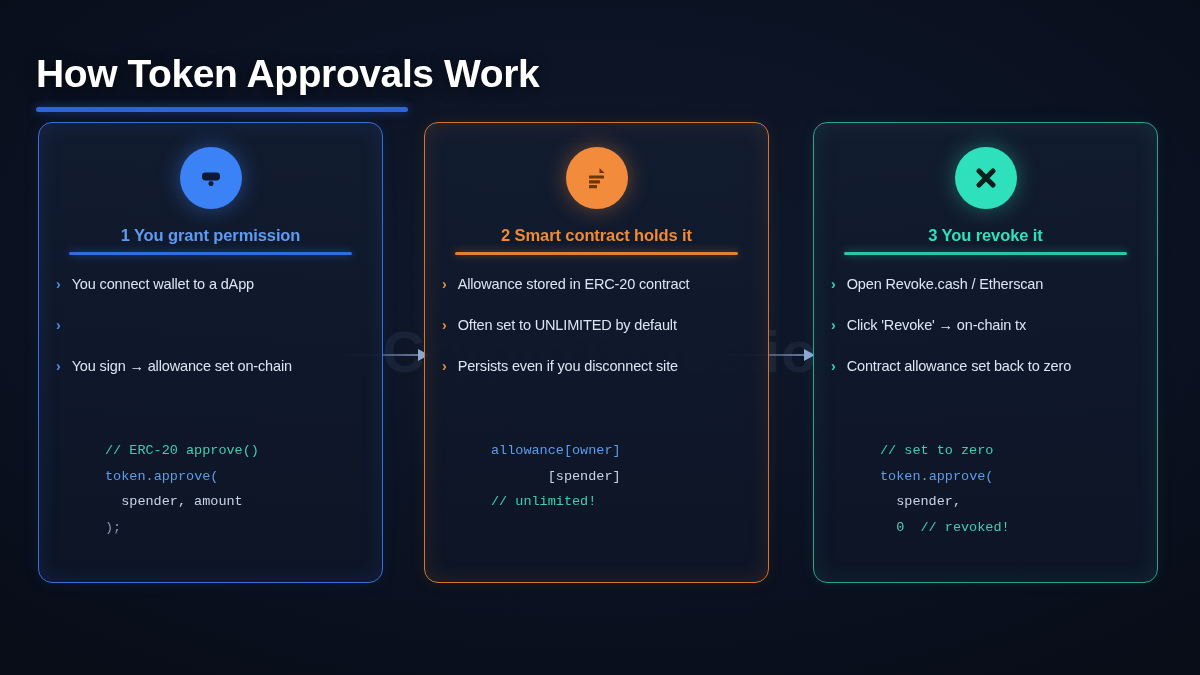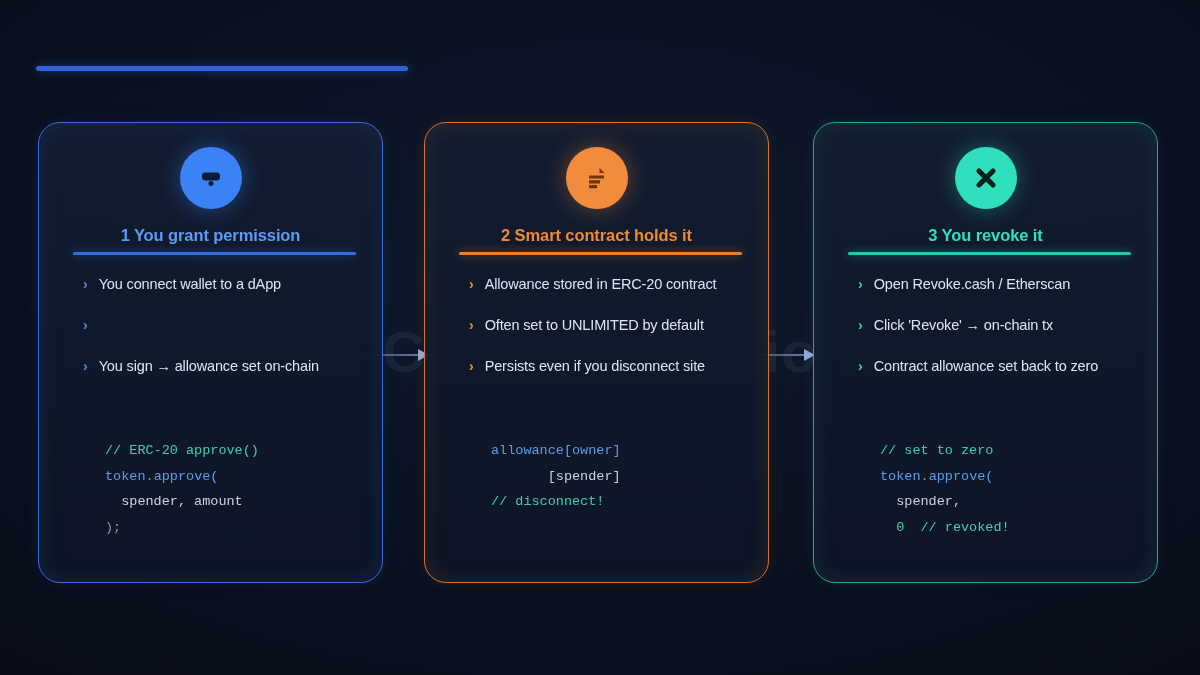--- a/index.html
+++ b/index.html
@@ -57,23 +57,23 @@
     border-top:6px solid transparent;
     border-bottom:6px solid transparent;
     border-left:11px solid #8fa8d4;
   }
   #conn-1 { left:340px; width:88px; }
   #conn-2 { left:726px; width:88px; }
 
   
   .card {
     position:absolute; top:122px; width:345px; height:461px;
-    border-radius:22px;
+    border-radius:14px;
     z-index:3;
-    padding:0 34px;
+    padding:0 7px;
     background:linear-gradient(180deg, rgba(18,28,48,0.92) 0%, rgba(13,21,38,0.95) 100%);
   }
   #card-1 { left:38px;  border:1.6px solid #3b6fd6; box-shadow:0 0 22px rgba(47,100,216,0.16) inset, 0 0 16px rgba(47,100,216,0.10); }
   #card-2 { left:424px; border:1.6px solid #d2762c; box-shadow:0 0 22px rgba(210,118,44,0.14) inset, 0 0 16px rgba(210,118,44,0.09); }
   #card-3 { left:813px; border:1.6px solid #2ba391; box-shadow:0 0 22px rgba(43,163,145,0.14) inset, 0 0 16px rgba(43,163,145,0.09); }
 
   
   .badge-row { display:flex; justify-content:center; margin-top:24px; }
   .badge {
     width:62px; height:62px; border-radius:50%;
@@ -127,20 +127,21 @@
   .c-idt { color:#c9d4e6; }
 </style>
 </head>
 <body>
 
 <div id="stage">
 
   <div class="watermark">CryptoTimes.io</div>
 
   <div class="title-wrap">
+    <div class="title">How Token Approvals Work</div>
     <div class="title-rule"></div>
   </div>
 
   <div class="connector" id="conn-1">
     <div class="head"></div>
   </div>
   <div class="connector" id="conn-2">
     <div class="head"></div>
   </div>
 
@@ -201,21 +202,21 @@
       </div>
       <div class="bullet">
         <span class="chev">›</span>
         <span class="btxt">Often set to UNLIMITED by default</span>
       </div>
       <div class="bullet">
         <span class="chev">›</span>
         <span class="btxt">Persists even if you disconnect site</span>
       </div>
     </div>
-    <div class="code"><div><span class="c-key">allowance[owner]</span></div><div><span class="c-var">       [spender]</span></div><div><span class="c-com">// disconnect!</span></div></div>
+    <div class="code"><div><span class="c-key">allowance[owner]</span></div><div><span class="c-var">       [spender]</span></div><div><span class="c-com">// unlimited!</span></div></div>
   </div>
 
   <div class="card" id="card-3">
     <div class="badge-row">
       <div class="badge">
         <svg width="34" height="34" viewBox="0 0 34 34" aria-hidden="true">
           <path d="M10 10 L24 24 M24 10 L10 24" stroke="#06201c" stroke-width="5.2" stroke-linecap="round"></path>
         </svg>
       </div>
     </div>

